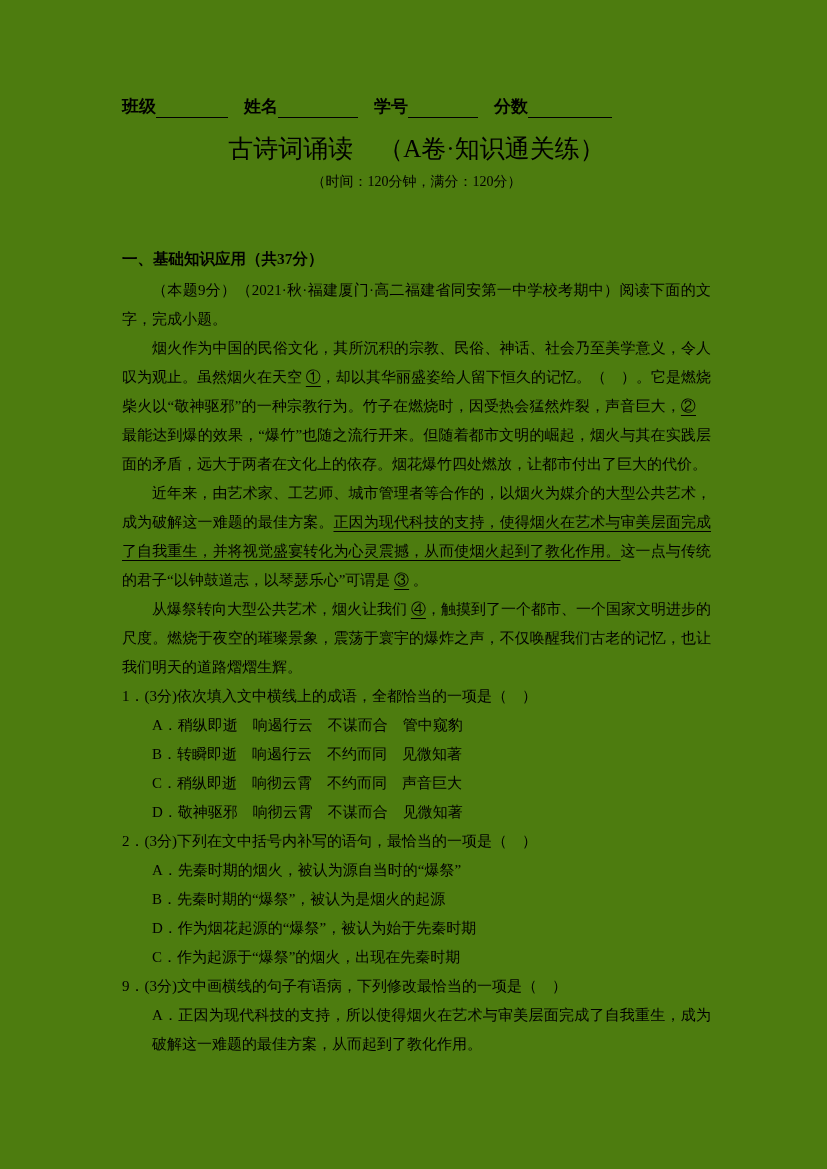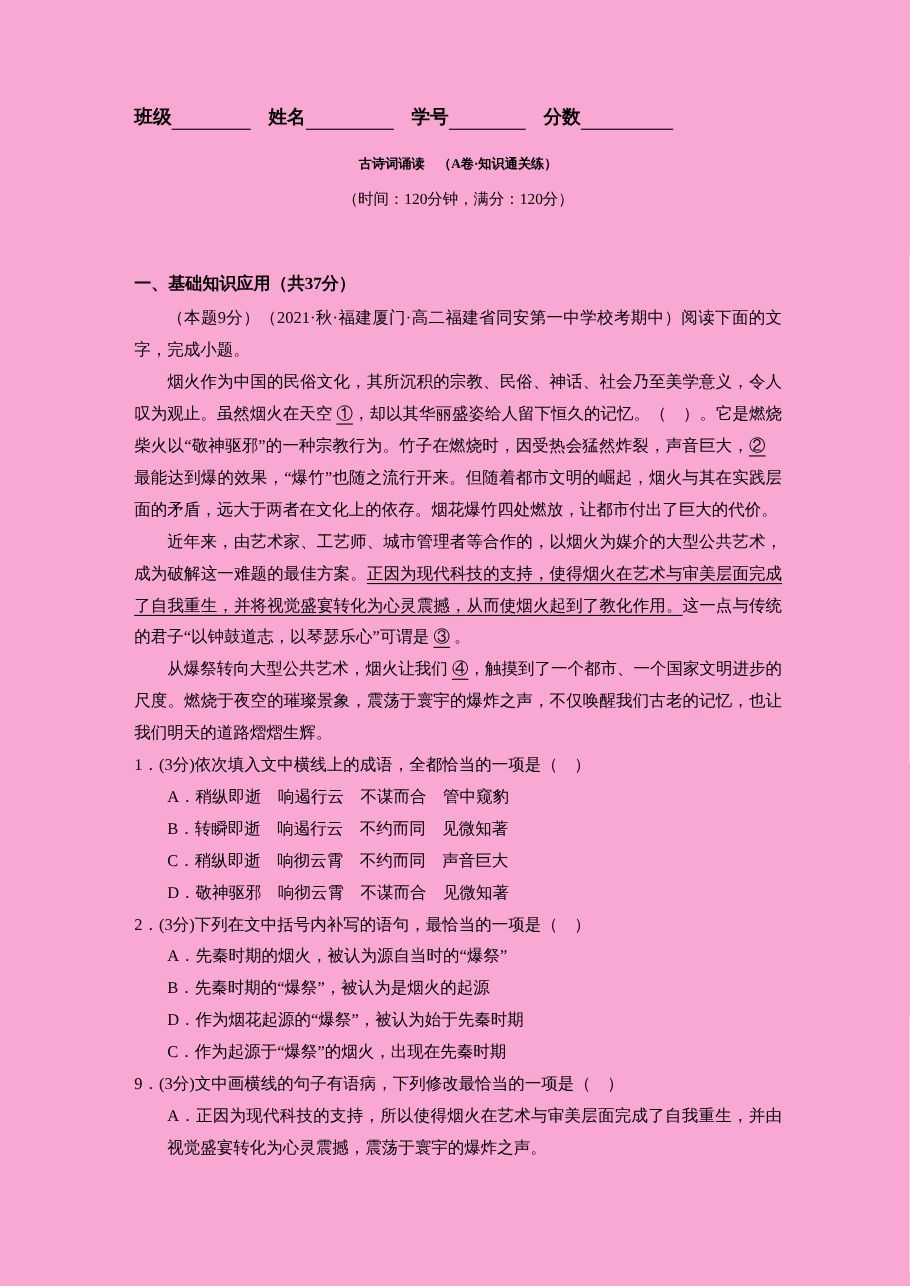--- a/index.html
+++ b/index.html
@@ -1,25 +1,25 @@
 <!DOCTYPE html>
 <html><head>
 <meta charset="utf-8">
 <style>
   html,body{margin:0;padding:0;background:#ffffff;}
   .page{
-    width:827px;height:1169px;background:#f9a8d4;color:#000000;
+    width:827px;height:1169px;background:#4d7c0f;color:#000000;
     font-family:"Liberation Serif","DejaVu Serif",serif;
     box-sizing:border-box;padding:96px 116px 0 122px;overflow:hidden;
   }
   .hdr{display:flex;align-items:flex-end;font-weight:bold;font-size:17px;line-height:22px;gap:16px;}
   .hf{display:flex;align-items:flex-end;white-space:nowrap;}
   .blank{display:inline-block;border-bottom:1.5px solid #000;height:17px;}
   .b1{width:72px}.b2{width:80px}.b3{width:70px}.b4{width:84px}
-  .title{text-align:center;font-weight:bold;font-size:12px;line-height:30px;margin:16px 0 0 0;}
+  .title{text-align:center;font-weight:normal;font-size:25px;line-height:30px;margin:16px 0 0 0;}
   .subtitle{text-align:center;font-size:14px;line-height:20px;margin:8px 0 0 0;}
   .section{font-weight:bold;font-size:15.5px;line-height:26px;margin:54px 0 4px 0;}
   .para{font-size:15px;line-height:29px;margin:0;text-align:justify;}
   .indent{text-indent:2em;}
   .u{text-decoration:underline;text-underline-offset:4px;}
   .opt{padding-left:2em;}
 </style>
 </head>
 <body>
 
@@ -74,16 +74,16 @@
   <div>
     <p class="para">2．(3分)下列在文中括号内补写的语句，最恰当的一项是（　）</p>
     <p class="para opt">A．先秦时期的烟火，被认为源自当时的“爆祭”</p>
     <p class="para opt">B．先秦时期的“爆祭”，被认为是烟火的起源</p>
     <p class="para opt">D．作为烟花起源的“爆祭”，被认为始于先秦时期</p>
     <p class="para opt">C．作为起源于“爆祭”的烟火，出现在先秦时期</p>
   </div>
 
   <div>
     <p class="para">9．(3分)文中画横线的句子有语病，下列修改最恰当的一项是（　）</p>
-    <p class="para opt">A．正因为现代科技的支持，所以使得烟火在艺术与审美层面完成了自我重生，并由视觉盛宴转化为心灵震撼，震荡于寰宇的爆炸之声。</p>
+    <p class="para opt">A．正因为现代科技的支持，所以使得烟火在艺术与审美层面完成了自我重生，成为破解这一难题的最佳方案，从而起到了教化作用。</p>
   </div>
 
 </div>
 
 </body></html>

